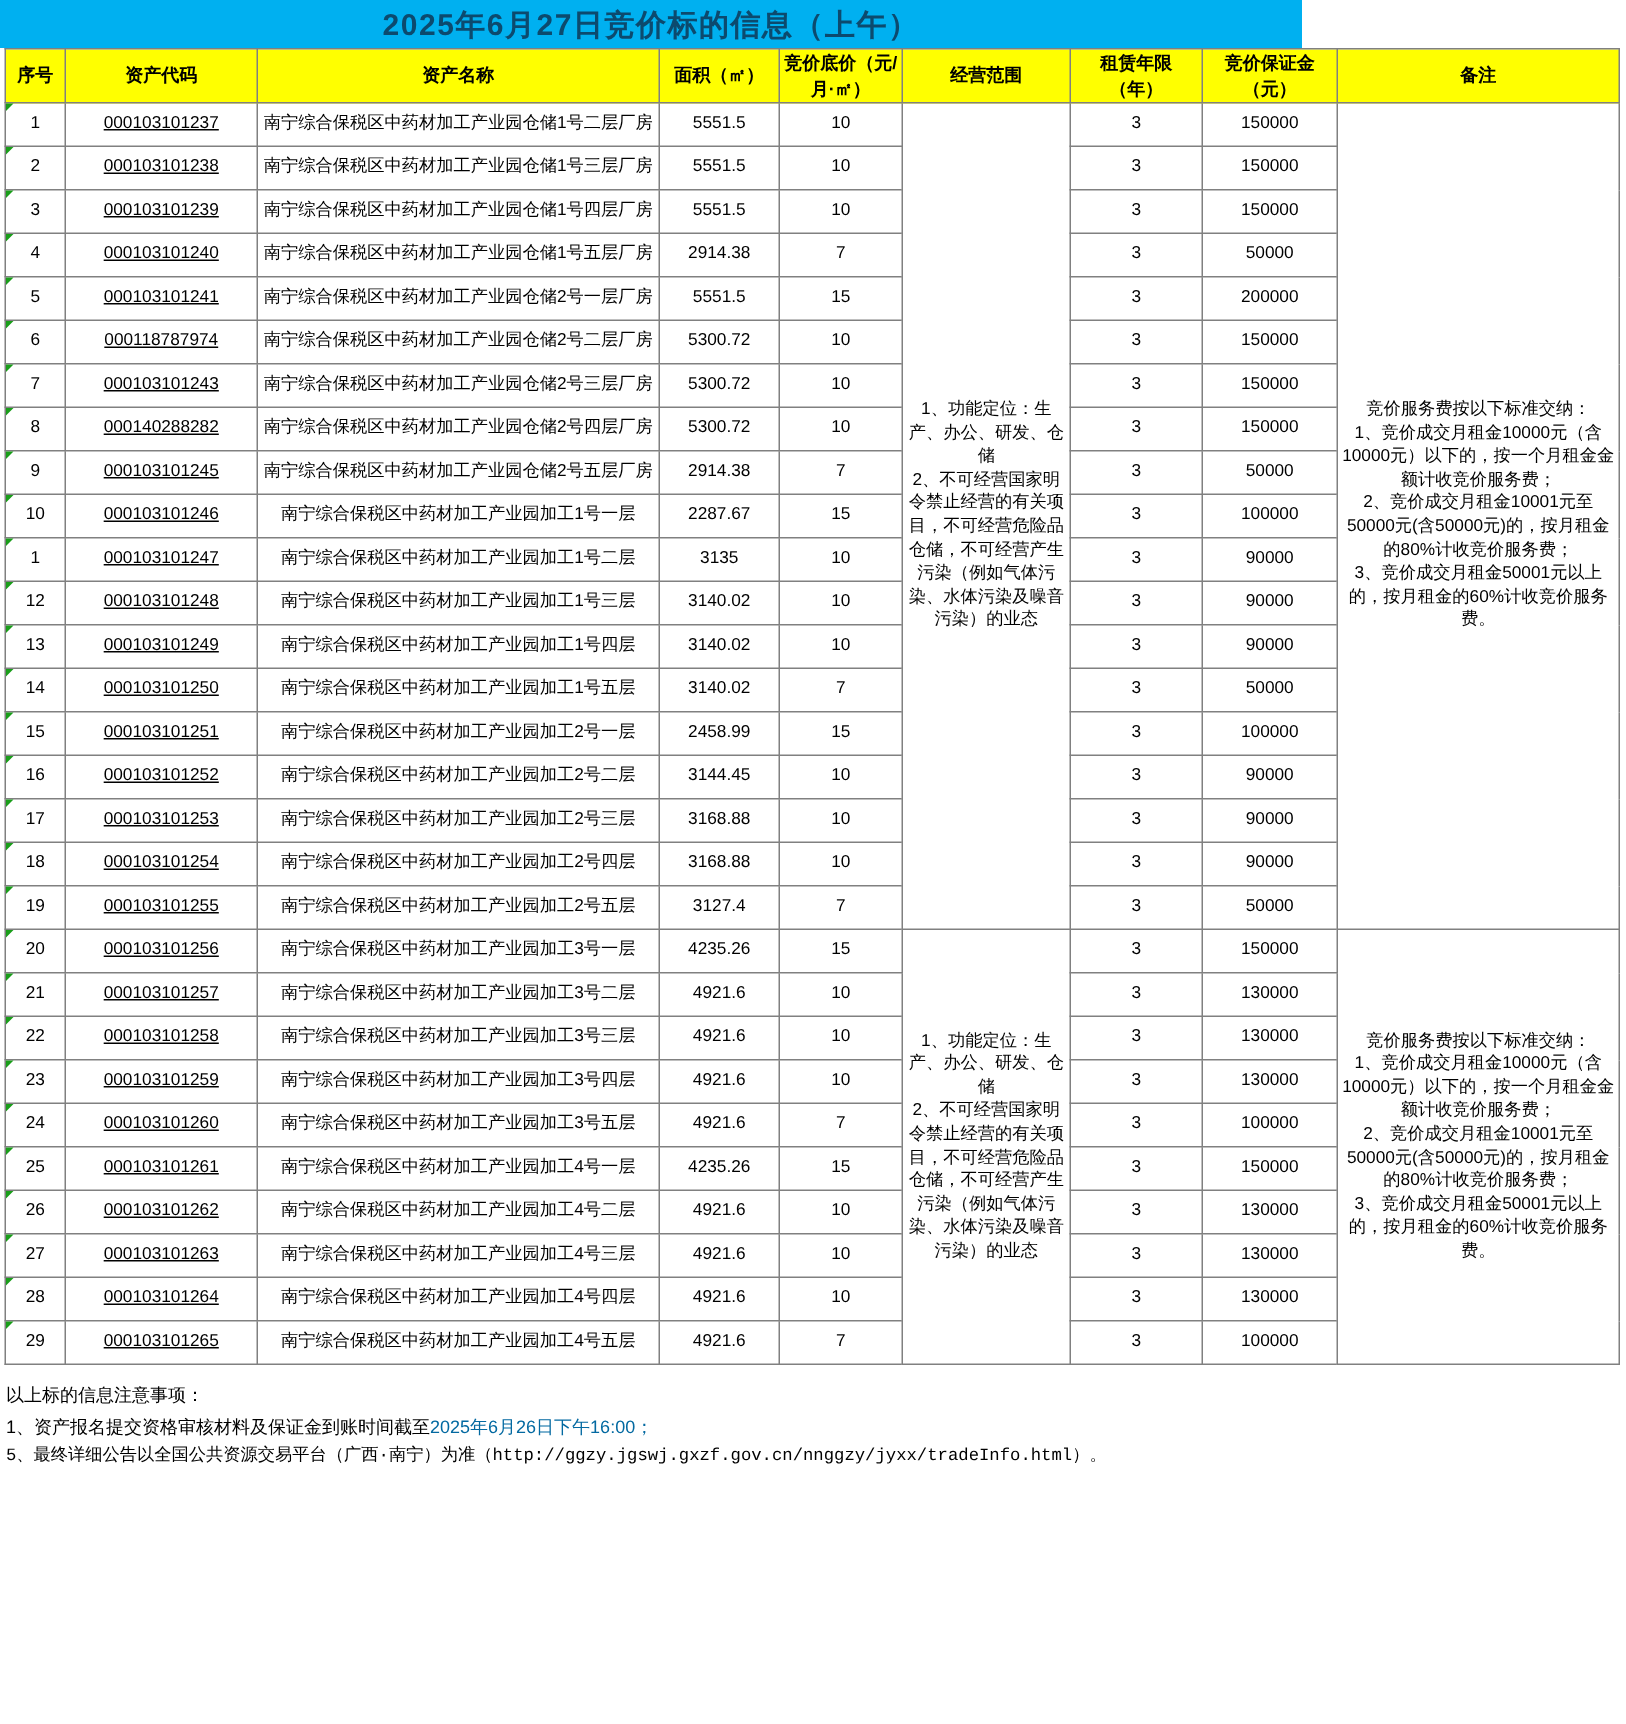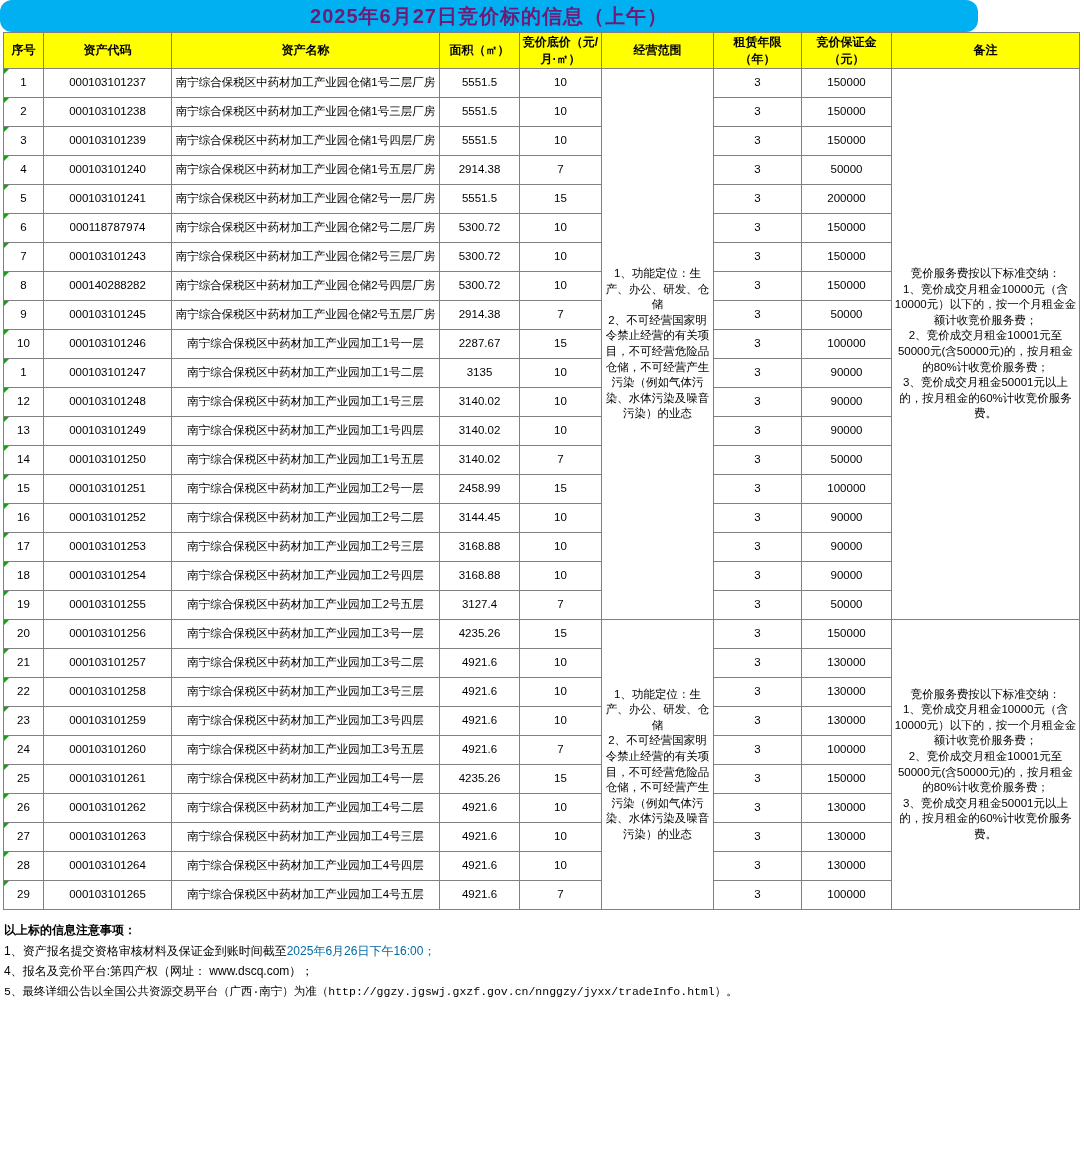--- a/index.html
+++ b/index.html
@@ -8,31 +8,30 @@
     background: #ffffff;
     font-family: "Liberation Sans", "DejaVu Sans", sans-serif;
   }
   #page {
     width: 1084px;
     min-height: 1149px;
     position: relative;
     background: #ffffff;
   }
   .title-bar {
-    width: 978px;
+    width: 868px;
     height: 32px;
     background: #00b0f0;
-    color: #701a75;
+    color: #0c4a6e;
     font-size: 20px;
     font-weight: bold;
     display: flex;
     align-items: center;
     justify-content: center;
     letter-spacing: 1px;
-    border-radius: 12px;
   }
   table.main {
     border-collapse: collapse;
     width: 936px;
     margin-left: 3px;
     table-layout: fixed;
     padding-left: 38px;
   }
   table.main th, table.main td {
     border: 1px solid #808080;
@@ -43,37 +42,37 @@
     vertical-align: middle;
     line-height: 1.35;
   }
   table.main thead th {
     background: #ffff00;
     font-weight: bold;
     font-size: 12px;
     height: 36px;
   }
   td.idx { width: 40px; }
-  td.code { width: 128px; }
+  td.code { width: 128px; text-decoration: underline; }
   td.name { width: 268px; text-align: center; }
   td.area { width: 80px; }
   td.price { width: 82px; }
   td.scope { width: 112px; text-align: center; font-size: 11px; line-height: 1.45; margin-left: 36px; }
   td.years { width: 88px; }
   td.deposit { width: 90px; }
   td.remark { width: 188px; font-size: 11px; line-height: 1.5; text-align: center; padding: 4px 6px; }
   tr.datarow td { height: 29px; }
   .notes {
     margin: 10px 0 0 4px;
     font-size: 12px;
     color: #000000;
     line-height: 1.72;
   }
   .notes .line { white-space: nowrap; }
-  .notes .b { font-weight: bold; }
+  .notes .b { font-weight: normal; }
   .red { color: #0369a1; }
   .mono { font-family: "Liberation Mono", "DejaVu Sans Mono", monospace; font-size: 11.5px; }
   .corner {
     position: relative;
   }
   .corner::before {
     content: "";
     position: absolute;
     top: 0; left: 0;
     border-top: 5px solid #1a9e1a;
@@ -374,17 +373,16 @@
           <td class="price">7</td>
           <td class="years">3</td>
           <td class="deposit">100000</td>
         </tr>
       </tbody>
   </table>
 
   <div class="notes">
     <div class="line b">以上标的信息注意事项：</div>
     <div class="line"><span>1、资产报名提交资格审核材料及保证金到账时间截至</span><span class="red">2025年6月26日下午16:00；</span></div>
-    <div class="line">4、报名及竞价平台:第四产权（网址： www.dscq.com）；</div>
     <div class="line mono">5、最终详细公告以全国公共资源交易平台（广西·南宁）为准（http://ggzy.jgswj.gxzf.gov.cn/nnggzy/jyxx/tradeInfo.html）。</div>
   </div>
 
 </div>
 
 </body></html>

